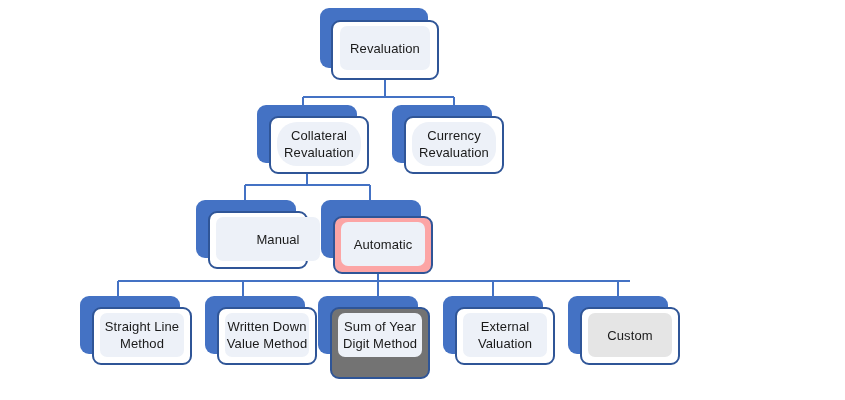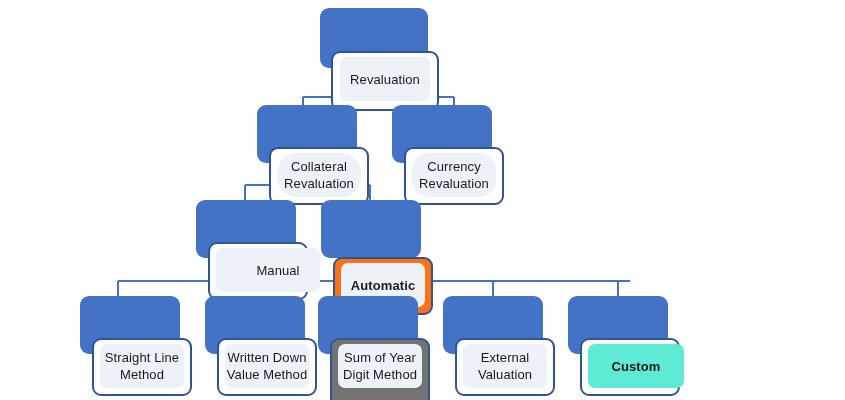--- a/index.html
+++ b/index.html
@@ -38,21 +38,20 @@
     top: 0;
     border-radius: 9px;
     background: #4472C4;
   }
   .node-card {
     position: absolute;
     box-sizing: border-box;
     background: #ffffff;
     border: 2px solid #c4b5fd;
     border-radius: 9px;
-    margin-top: 31px;
   }
   .node-fill {
     position: absolute;
     border-radius: 7px;
     background: #EDF1F8;
     display: flex;
     align-items: center;
     justify-content: center;
   }
   .node-label {
@@ -118,21 +117,21 @@
       <div class="node" style="left: 0px; top: 0px; width: 845px; height: 400px; pointer-events: none;">
         <div class="node-shadow" style="left: 196px; top: 200px; width: 100px; height: 58px; background: rgb(68, 114, 196);"></div>
         <div class="node-card" style="left: 208px; top: 211px; width: 100px; height: 58px; border-color: rgb(47, 85, 151); background: rgb(255, 255, 255); pointer-events: auto;">
           <div class="node-fill" style="left: 6px; top: 4px; width: 84px; height: 44px; background: rgb(237, 241, 248); padding-left: 20px;">
             <span class="node-label" style="color: rgb(26, 26, 26);">Manual</span>
           </div>
         </div>
       </div>
       <div class="node" style="left: 0px; top: 0px; width: 845px; height: 400px; pointer-events: none;">
         <div class="node-shadow" style="left: 321px; top: 200px; width: 100px; height: 58px; background: rgb(68, 114, 196);"></div>
-        <div class="node-card" style="left: 333px; top: 226px; width: 100px; height: 58px; border-color: rgb(47, 85, 151); background: #f97316; pointer-events: auto; font-weight: bold;">
+        <div class="node-card" style="left: 333px; top: 216px; width: 100px; height: 58px; border-color: rgb(47, 85, 151); background: #fca5a5; pointer-events: auto;">
           <div class="node-fill" style="left: 6px; top: 4px; width: 84px; height: 44px; background: rgb(237, 241, 248);">
             <span class="node-label" style="color: rgb(26, 26, 26);">Automatic</span>
           </div>
         </div>
       </div>
       <div class="node" style="left: 12px; top: 0px; width: 694px; height: 400px; pointer-events: none;">
         <div class="node-shadow" style="left: 68px; top: 296px; width: 100px; height: 58px; background: rgb(68, 114, 196);"></div>
         <div class="node-card" style="left: 80px; top: 307px; width: 100px; height: 58px; border-color: rgb(47, 85, 151); background: rgb(255, 255, 255); pointer-events: auto;">
           <div class="node-fill" style="left: 6px; top: 4px; width: 84px; height: 44px; background: rgb(237, 241, 248);">
             <span class="node-label" style="color: rgb(26, 26, 26);">Straight Line
@@ -163,20 +162,20 @@
         <div class="node-card" style="left: 455px; top: 307px; width: 100px; height: 58px; border-color: rgb(47, 85, 151); background: rgb(255, 255, 255); pointer-events: auto;">
           <div class="node-fill" style="left: 6px; top: 4px; width: 84px; height: 44px; background: rgb(237, 241, 248);">
             <span class="node-label" style="color: rgb(26, 26, 26);">External
 Valuation</span>
           </div>
         </div>
       </div>
       <div class="node" style="left: 0px; top: 0px; width: 845px; height: 400px; pointer-events: none;">
         <div class="node-shadow" style="left: 568px; top: 296px; width: 100px; height: 58px; background: rgb(68, 114, 196);"></div>
         <div class="node-card" style="left: 580px; top: 307px; width: 100px; height: 58px; border-color: rgb(47, 85, 151); background: rgb(255, 255, 255); pointer-events: auto;">
-          <div class="node-fill" style="left: 6px; top: 4px; width: 96px; height: 44px; background: #5eead4; font-weight: bold;">
+          <div class="node-fill" style="left: 6px; top: 4px; width: 84px; height: 44px; background: #e5e5e5;">
             <span class="node-label" style="color: rgb(26, 26, 26);">Custom</span>
           </div>
         </div>
       </div>
     </div>
 
 </div>
 
 </body></html>

